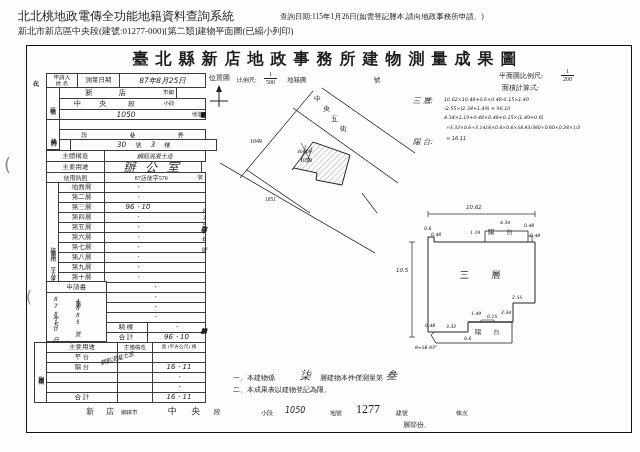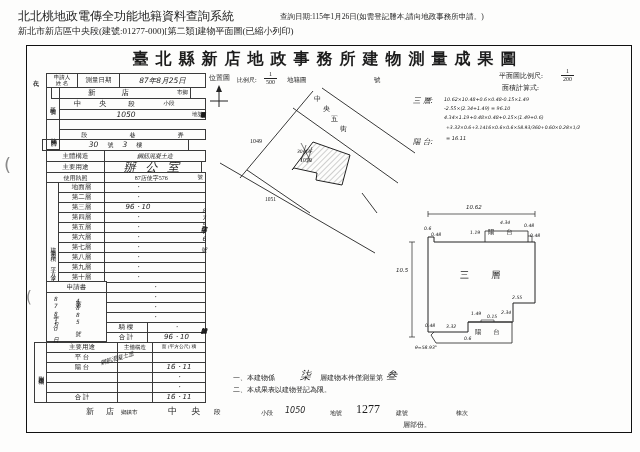--- a/index.html
+++ b/index.html
@@ -36,41 +36,41 @@
   <div class="abs mark" style="left:26px;top:290px;font-size:15px;">(</div>
 
   <div class="cell" style="left:46px;top:73px;width:32px;height:15px;flex-direction:column;font-size:5.5px;">
     <span>申請人</span>
     <span>姓 名</span>
   </div>
   <div class="cell" style="left:77px;top:73px;width:43px;height:15px;">測量日期</div>
   <div class="cell hw" style="left:119px;top:73px;width:87px;height:15px;font-size:7.5px;">87年8月25日</div>
 
   <div class="cell vtext" style="left:46px;top:87px;width:14px;height:33px;font-size:6px;">基地號</div>
-  <div class="cell" style="left:51px;top:87px;width:140px;height:12px;">
+  <div class="cell" style="left:59px;top:87px;width:118px;height:12px;">
     <span class="v" style="letter-spacing:12px;font-size:7.5px;">新 店</span>
     <span class="u">市鄉</span>
   </div>
   <div class="cell" style="left:59px;top:98px;width:147px;height:12px;">
     <span class="v" style="letter-spacing:8px;font-size:7.5px;">中 央</span>
     <span style="font-size:6.5px;">段</span>
     <span class="v u">小段</span>
   </div>
   <div class="cell" style="left:59px;top:109px;width:147px;height:11px;">
     <span class="v hw" style="font-size:7.5px;">1050</span>
     <span class="u">地號</span>
   </div>
 
   <div class="cell vtext" style="left:46px;top:119px;width:14px;height:31px;font-size:5.8px;">建物門牌</div>
   <div class="cell" style="left:59px;top:129px;width:147px;height:11px;font-size:6px;">
     <span class="v">段</span>
     <span class="v">巷</span>
     <span class="v">弄</span>
   </div>
-  <div class="cell" style="left:42px;top:139px;width:147px;height:12px;gap:9px;">
+  <div class="cell" style="left:70px;top:139px;width:147px;height:12px;gap:9px;">
     <span class="hw" style="font-size:7.5px;">30</span>
     <span style="font-size:6px;">號</span>
     <span class="hw" style="font-size:7.5px;">3</span>
     <span style="font-size:6px;">樓</span>
   </div>
 
   <div class="cell" style="left:46px;top:150px;width:59px;height:12px;">主體構造</div>
   <div class="cell hw" style="left:104px;top:150px;width:102px;height:12px;font-size:6px;">鋼筋混凝土造</div>
   <div class="cell" style="left:46px;top:161px;width:59px;height:12px;">主要用途</div>
   <div class="cell hw" style="left:104px;top:161px;width:98px;height:12px;font-size:12px;letter-spacing:3px;">辦 公 室</div>

